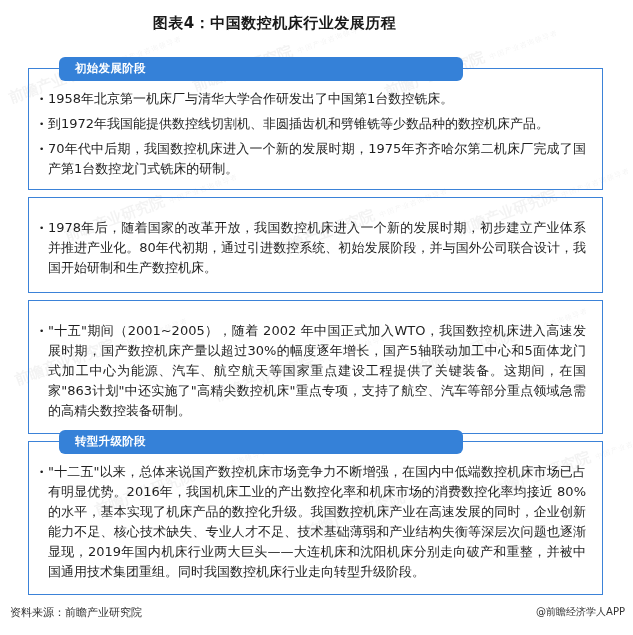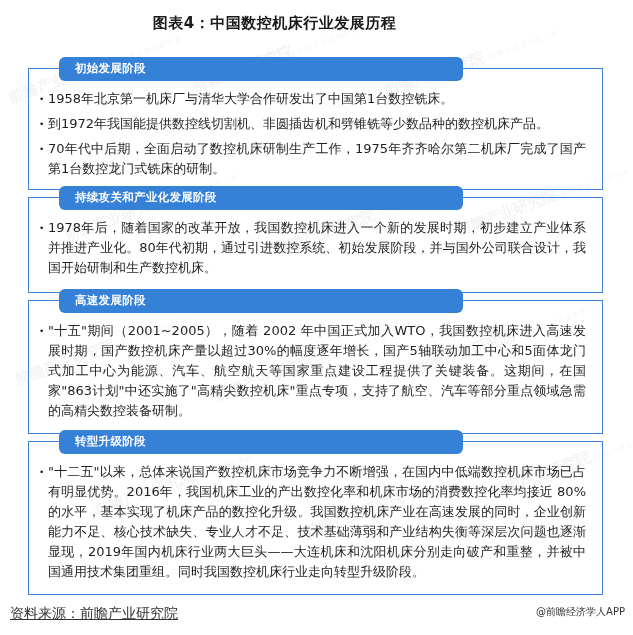--- a/index.html
+++ b/index.html
@@ -130,23 +130,22 @@
     left: 0;
     bottom: 14px;
     width: 633px;
     height: 16px;
     z-index: 5;
   }
   .footer-source {
     position: absolute;
     left: 10px;
     top: 0;
-    font-size: 14px;
+    font-size: 11px;
     color: #333333;
-    text-decoration: underline;
   }
   .footer-brand {
     position: absolute;
     right: 8px;
     top: 0;
     font-size: 10px;
     color: #333333;
   }
 </style>
 </head>
@@ -173,37 +172,31 @@
 
   <div class="stages">
 
     <div class="stage stage-1">
       <div class="stage-header">
         <span class="stage-header-label">初始发展阶段</span>
       </div>
       <div class="stage-body">
         <div class="bullet-line">1958年北京第一机床厂与清华大学合作研发出了中国第1台数控铣床。</div>
         <div class="bullet-line">到1972年我国能提供数控线切割机、非圆插齿机和劈锥铣等少数品种的数控机床产品。</div>
-        <div class="bullet-line">70年代中后期，全面启动了数控机床研制生产工作，1975年齐齐哈尔第二机床厂完成了国产第1台数控龙门式铣床的研制。</div>
+        <div class="bullet-line">70年代中后期，我国数控机床进入一个新的发展时期，1975年齐齐哈尔第二机床厂完成了国产第1台数控龙门式铣床的研制。</div>
       </div>
     </div>
 
     <div class="stage stage-2">
-      <div class="stage-header">
-        <span class="stage-header-label">持续攻关和产业化发展阶段</span>
-      </div>
       <div class="stage-body">
         <div class="bullet-line">1978年后，随着国家的改革开放，我国数控机床进入一个新的发展时期，初步建立产业体系并推进产业化。80年代初期，通过引进数控系统、初始发展阶段，并与国外公司联合设计，我国开始研制和生产数控机床。</div>
       </div>
     </div>
 
     <div class="stage stage-3">
-      <div class="stage-header">
-        <span class="stage-header-label">高速发展阶段</span>
-      </div>
       <div class="stage-body">
         <div class="bullet-line">"十五"期间（2001~2005），随着 2002 年中国正式加入WTO，我国数控机床进入高速发展时期，国产数控机床产量以超过30%的幅度逐年增长，国产5轴联动加工中心和5面体龙门式加工中心为能源、汽车、航空航天等国家重点建设工程提供了关键装备。这期间，在国家"863计划"中还实施了"高精尖数控机床"重点专项，支持了航空、汽车等部分重点领域急需的高精尖数控装备研制。</div>
       </div>
     </div>
 
     <div class="stage stage-4">
       <div class="stage-header">
         <span class="stage-header-label">转型升级阶段</span>
       </div>
       <div class="stage-body">

